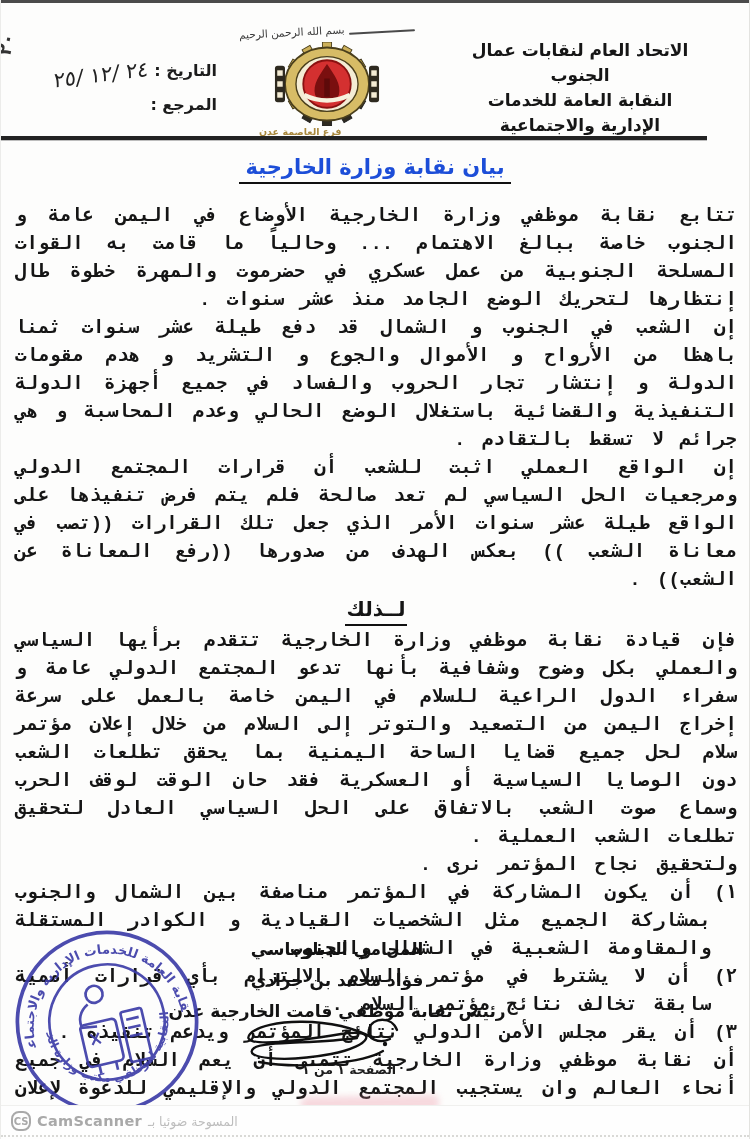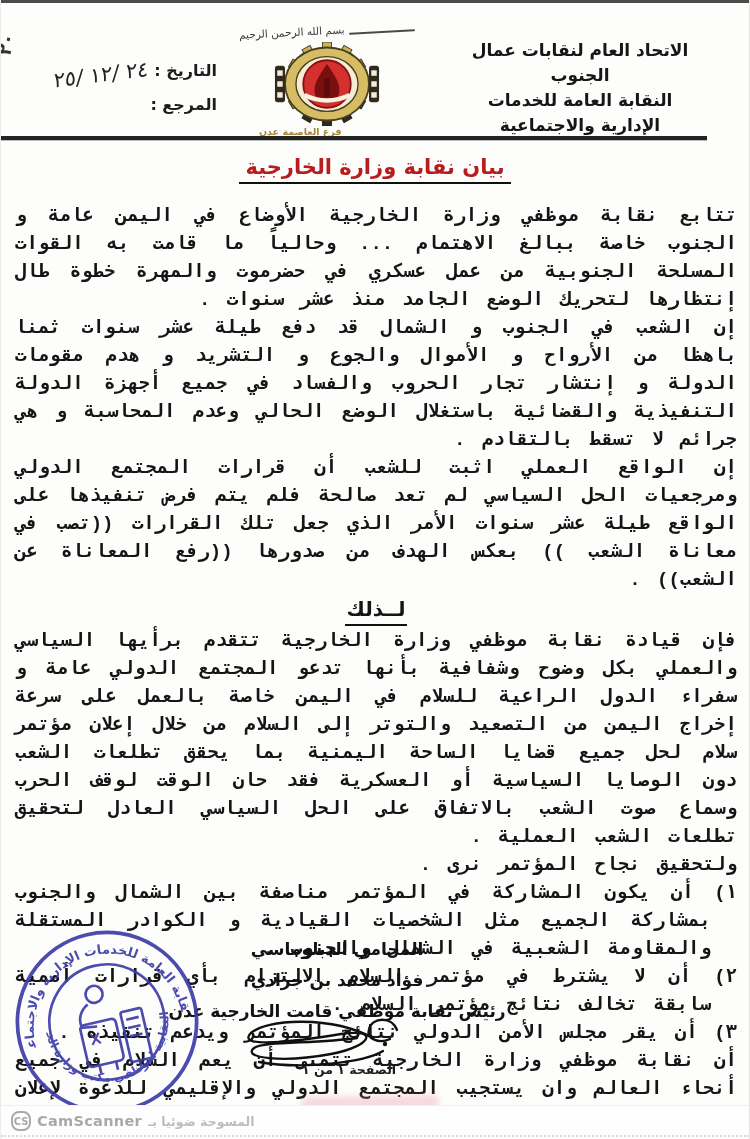--- a/index.html
+++ b/index.html
@@ -31,21 +31,21 @@
     font-size:9.5px;font-weight:bold;color:#a8873b;letter-spacing:1px;}
 
   .org-block{position:absolute;top:38px;left:428px;width:302px;direction:rtl;text-align:center;
     font-weight:bold;font-size:17px;line-height:25px;color:#161616;}
 
   .header-rule{position:absolute;top:136px;left:0;width:706px;height:4px;background:#232323;
     box-shadow:0 1px 0 rgba(0,0,0,.25);}
 
   
   .title-wrap{position:absolute;top:155px;left:0;width:100%;text-align:center;direction:rtl;}
-  .title-wrap .t{display:inline-block;font-size:21px;font-weight:bold;color:#b91c1c;
+  .title-wrap .t{display:inline-block;font-size:21px;font-weight:bold;color:#1d4ed8;
     border-bottom:2.5px solid #101010;padding:0 6px 3px;}
 
   
   .body-text{position:absolute;top:202px;left:14px;width:722px;direction:rtl;
     text-align:justify;font-weight:bold;font-size:19px;line-height:28px;word-spacing:5px;color:#151515;}
   .body-text p{margin:0;font-family:Liberation Mono, monospace;}
   .center-word{text-align:center;margin:1px 0;}
   .center-word span{display:inline-block;font-size:20px;border-bottom:2px solid #111;padding:0 2px 1px;}
   .num-item{padding-right:26px;text-indent:-26px;margin:0;}
   .num-item .n{font-weight:bold;}
@@ -63,21 +63,21 @@
 
   
   .pink-smudge{position:absolute;top:1096px;left:300px;width:138px;height:15px;
     background:rgba(233,140,160,.32);filter:blur(3px);transform:rotate(-1deg);border-radius:6px;}
   .footer{position:absolute;left:0;bottom:0;width:100%;height:34px;background:#fefefe;
     border-top:1px solid #f0f0ee;}
   .footer-inner{position:absolute;left:10px;bottom:8px;display:flex;align-items:center;gap:6px;direction:ltr;}
   .cs-badge{width:20px;height:20px;border:2px solid #a9a9a9;border-radius:8px;color:#a9a9a9;
     font-size:10px;font-weight:bold;display:flex;align-items:center;justify-content:center;}
   .cs-name{color:#a9a9a9;font-size:14.5px;font-weight:bold;letter-spacing:.3px;}
-  .cs-arabic{color:#bdbdbd;font-size:12.5px;direction:rtl;font-weight:bold;}
+  .cs-arabic{color:#bdbdbd;font-size:12.5px;direction:rtl;}
   .dotted-edge{position:absolute;bottom:2px;left:0;width:100%;border-top:2px dotted #d9d9d6;}
 </style>
 </head>
 <body>
 
 <div class="page">
   <div class="top-edge"></div>
 
   <div class="stray-mark">٢٠</div>
   <div class="date-block">

